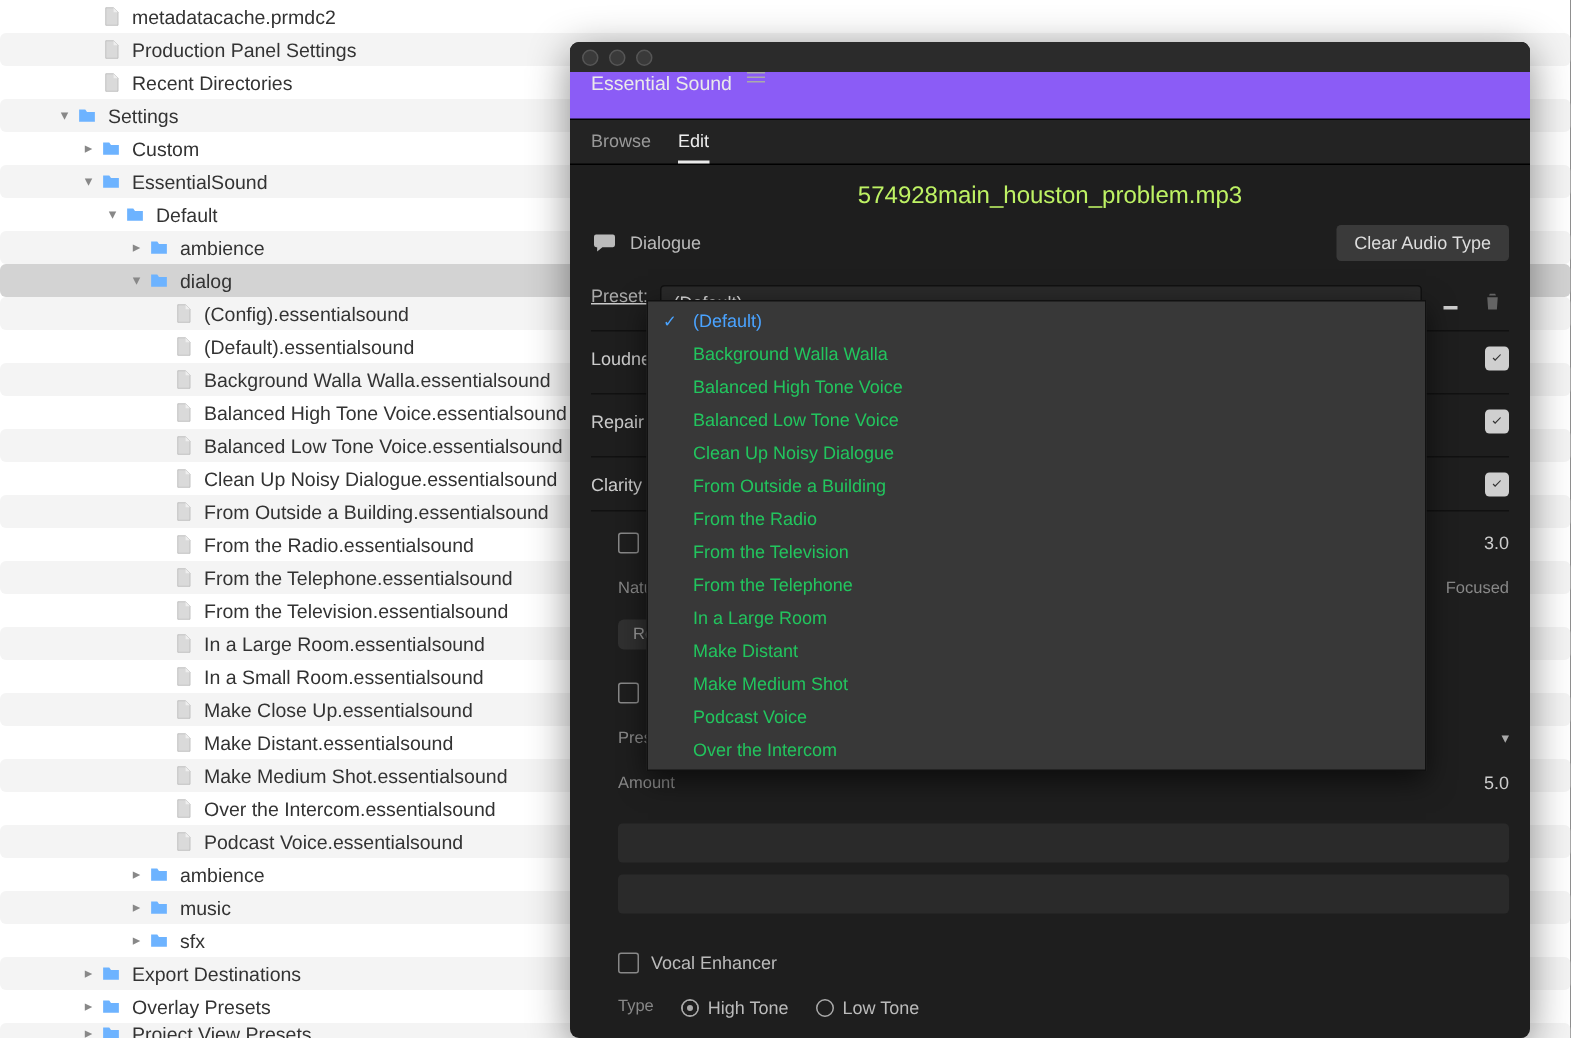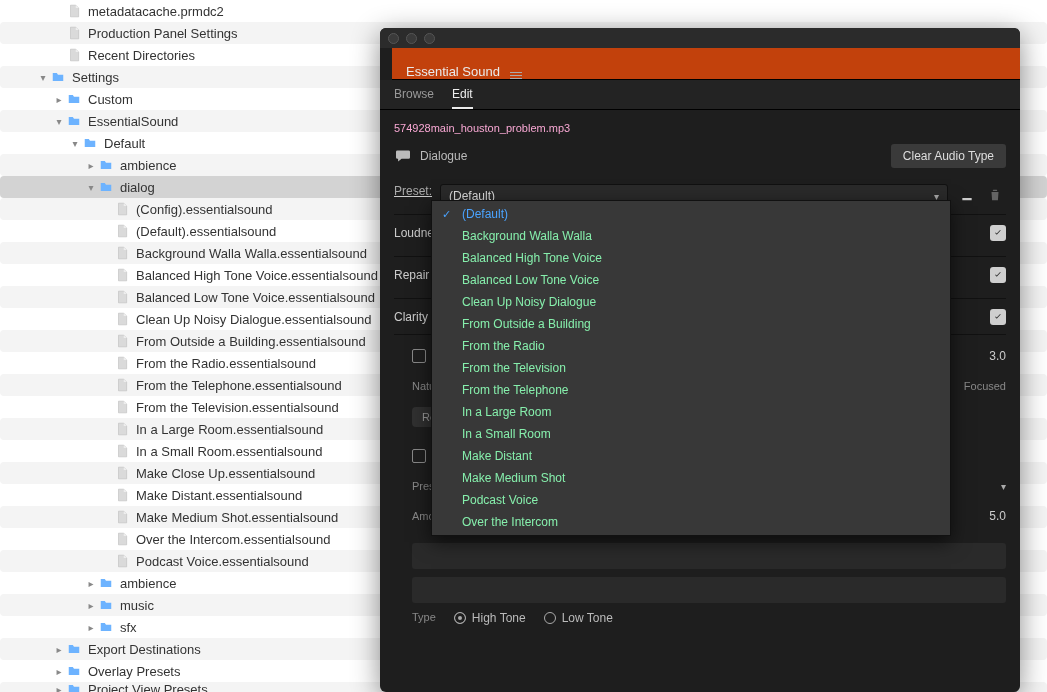--- a/index.html
+++ b/index.html
@@ -13,30 +13,30 @@
   .indent { flex:0 0 auto; }
   .arrow { width:14px; display:inline-flex; justify-content:center; color:#888; font-size:10px; }
   .file-icon, .folder-icon { width:16px; height:16px; margin-right:6px; display:inline-flex; align-items:center; justify-content:center; }
   .file-icon svg, .folder-icon svg { width:14px; height:14px; }
   .tree-label { white-space:nowrap; overflow:hidden; text-overflow:ellipsis; }
 
   
   .panel-window { position:absolute; left:380px; top:28px; width:640px; height:664px; background:#1e1e1e; border-radius:6px; box-shadow:0 6px 28px rgba(0,0,0,.45); overflow:hidden; color:#ccc; font-size:12px; }
   .titlebar { height:20px; background:#2b2b2b; display:flex; align-items:center; padding:0 8px; gap:7px; }
   .tl-dot { width:11px; height:11px; border-radius:50%; border:1px solid #555; background:#3a3a3a; }
-  .panel-header { height:32px; display:flex; align-items:flex-end; padding:0 14px; border-bottom:1px solid #000; background:#c2410c;margin-left:12px; }
+  .panel-header { height:32px; display:flex; align-items:flex-start; padding:0 14px; border-bottom:1px solid #000; background:#8b5cf6; }
   .panel-title { font-size:13px; color:#eaeaea; }
   .burger { margin-left:10px; display:inline-flex; flex-direction:column; gap:2px; }
   .burger span { width:12px; height:1px; background:#aaa; display:block; }
   .tabs { height:30px; display:flex; align-items:flex-end; gap:18px; padding:0 14px; border-bottom:1px solid #000; background:#232323; }
   .tab { color:#999; font-size:12px; padding-bottom:6px; border-bottom:2px solid transparent; }
   .tab.active { color:#eee; border-bottom-color:#eaeaea; }
 
   .pbody { padding:0 14px; }
-  .clip-name { color:#f9a8d4; padding:12px 0 10px 0; font-size:11px; }
+  .clip-name { color:#bef264; padding:12px 0 10px 0; font-size:16px;text-align:center; }
   .type-row { display:flex; align-items:center; justify-content:space-between; }
   .type-left { display:flex; align-items:center; gap:8px; color:#bbb; }
   .speech-icon { width:18px; height:14px; }
   .btn-clear { background:#3a3a3a; border:none; color:#ddd; font-size:12px; padding:5px 12px; border-radius:3px; }
 
   .preset-row { display:flex; align-items:flex-start; gap:8px; margin-top:16px;text-decoration:underline; }
   .preset-label { color:#aaa; }
   .preset-select { flex:1; height:24px; background:#2a2a2a; border:1px solid #111; border-radius:3px; color:#ddd; padding:0 8px; display:flex; align-items:center; justify-content:space-between; }
   .chev { font-size:10px; color:#aaa; }
   .preset-actions { display:flex; gap:6px; }
@@ -58,21 +58,21 @@
   .pill-row { display:flex; gap:8px; margin-top:6px; }
   .pill { background:#303030; border-radius:4px; padding:4px 10px; color:#999; font-size:11px; }
 
   .radio-row { display:flex; align-items:flex-start; gap:18px; margin-top:8px; }
   .radio { display:flex; align-items:center; gap:6px; color:#bbb; }
   .rdot { width:12px; height:12px; border:1.5px solid #aaa; border-radius:50%; display:inline-block; }
   .rdot.fill { background:#aaa; box-shadow: inset 0 0 0 3px #1e1e1e; }
 
   
   .dropdown { position:absolute; left:51px; top:172px; width:520px; background:#383838; border:1px solid #111; box-shadow:0 6px 18px rgba(0,0,0,.6); z-index:50; padding:2px 0; }
-  .dd-item { height:22px; display:flex; align-items:center; padding:0 18px 0 30px; color:#86efac; font-size:12px; position:relative; }
+  .dd-item { height:22px; display:flex; align-items:center; padding:0 18px 0 30px; color:#22c55e; font-size:12px; position:relative; }
   .dd-item.selected { color:#4aa3ff; }
   .dd-item .tick { position:absolute; left:10px; font-size:11px; color:#4aa3ff; }
 </style>
 </head>
 <body>
 
 <div class="tree" id="tree">
     <div class="tree-row">
       <span class="indent" style="width: 52px;"></span>
       <span class="arrow"></span>
@@ -520,20 +520,26 @@
       </div>
       <div class="sub-row">
         <span class="small">Amount</span>
         <span class="val">5.0</span>
       </div>
 
       <div style="height:12px"></div>
       <div style="background:#2a2a2a;height:26px;border-radius:3px;margin-bottom:8px"></div>
       <div style="background:#2a2a2a;height:26px;border-radius:3px"></div>
 
+      <div class="sub-row" style="margin-top:18px">
+        <span class="lab">
+            <span class="box"></span>
+            <span>Vocal Enhancer</span>
+          </span>
+      </div>
       <div class="radio-row">
         <span class="small">Type</span>
         <span class="radio">
             <span class="rdot fill"></span>
             <span>High Tone</span>
           </span>
         <span class="radio">
             <span class="rdot"></span>
             <span>Low Tone</span>
           </span>
@@ -567,23 +573,20 @@
       <div class="dd-item">
         <span>From the Television</span>
       </div>
       <div class="dd-item">
         <span>From the Telephone</span>
       </div>
       <div class="dd-item">
         <span>In a Large Room</span>
       </div>
       <div class="dd-item">
-        <span>In a Small Room</span>
-      </div>
-      <div class="dd-item">
         <span>Make Distant</span>
       </div>
       <div class="dd-item">
         <span>Make Medium Shot</span>
       </div>
       <div class="dd-item">
         <span>Podcast Voice</span>
       </div>
       <div class="dd-item">
         <span>Over the Intercom</span>

